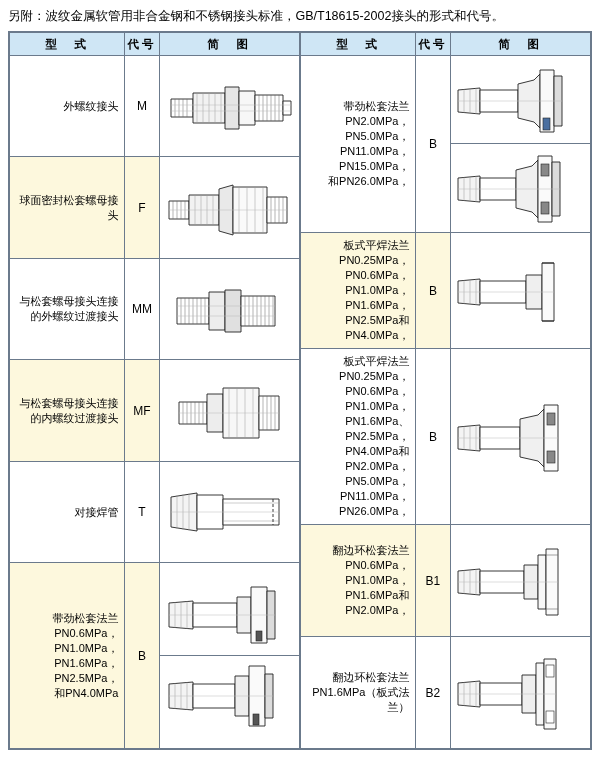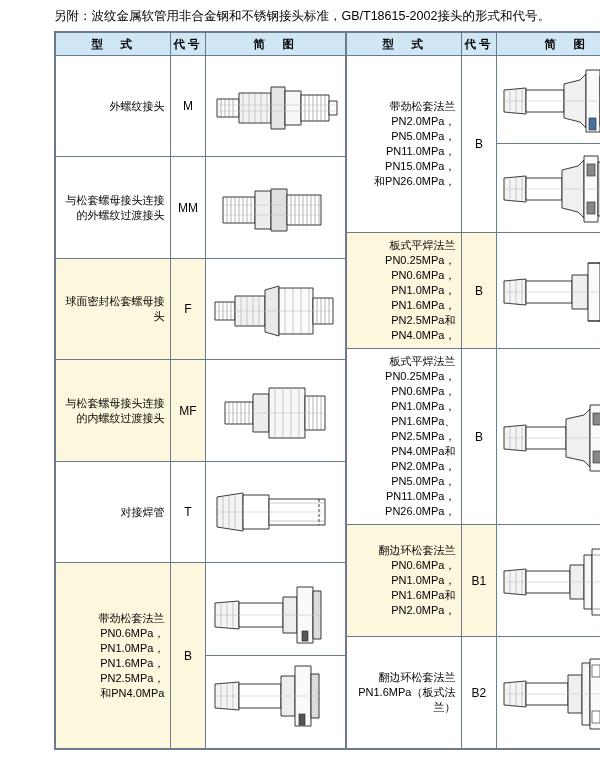--- a/index.html
+++ b/index.html
@@ -12,21 +12,20 @@
     height: 768px;
     font-family: "Liberation Sans", sans-serif;
     color: #000;
     overflow: hidden;
   }
   .page {
     width: 600px;
     height: 768px;
     position: relative;
     box-sizing: border-box;
-    padding-left: 46px;
   }
   .caption {
     font-size: 12.5px;
     line-height: 16px;
     padding: 8px 8px 7px 8px;
     color: #000;
     letter-spacing: 0px;
   }
   .tables {
     display: flex;
@@ -118,56 +117,56 @@
                   <path d="M96 26 L96 52 M100 26 L100 52 M104 26 L104 52 M108 26 L108 52 M112 26 L112 52 M116 26 L116 52" stroke="#666" stroke-width="0.5"></path>
                   <path d="M120 32 L128 32 L128 46 L120 46 Z" fill="#ffffff"></path>
                   <path d="M8 36 L128 36 M8 42 L128 42" stroke="#bbb" stroke-width="0.5"></path>
                 </g>
               </svg>
             </div>
           </td>
         </tr>
 
         <tr style="height:88px">
-          <td class="cell-type white">与松套螺母接头连接的外螺纹过渡接头</td>
-          <td class="cell-code white">MM</td>
-          <td class="cell-fig white">
-            <div class="fig-wrap">
-              <svg width="132" height="74" viewBox="0 0 132 74">
-                <g stroke="#222" fill="none" stroke-width="0.9">
-                  <path d="M14 26 L46 26 L46 52 L14 52 Z" fill="#ffffff"></path>
-                  <path d="M18 26 L18 52 M22 26 L22 52 M26 26 L26 52 M30 26 L30 52 M34 26 L34 52 M38 26 L38 52 M42 26 L42 52" stroke="#666" stroke-width="0.5"></path>
-                  <path d="M46 20 L62 20 L62 58 L46 58 Z" fill="#ededed"></path>
-                  <path d="M62 18 L78 18 L78 60 L62 60 Z" fill="#e0e0e0"></path>
-                  <path d="M78 24 L112 24 L112 54 L78 54 Z" fill="#ffffff"></path>
-                  <path d="M82 24 L82 54 M86 24 L86 54 M90 24 L90 54 M94 24 L94 54 M98 24 L98 54 M102 24 L102 54 M106 24 L106 54 M110 24 L110 54" stroke="#666" stroke-width="0.5"></path>
-                  <path d="M14 34 L112 34 M14 44 L112 44" stroke="#bbb" stroke-width="0.5"></path>
-                </g>
-              </svg>
-            </div>
-          </td>
-        </tr>
-
-        <tr style="height:88px">
           <td class="cell-type yellow">球面密封松套螺母接头</td>
           <td class="cell-code yellow">F</td>
           <td class="cell-fig white">
             <div class="fig-wrap">
               <svg width="132" height="74" viewBox="0 0 132 74">
                 <g stroke="#222" fill="none" stroke-width="0.9">
                   <path d="M6 30 L6 48 L26 48 L26 30 Z" fill="#ffffff"></path>
                   <path d="M10 30 L10 48 M14 30 L14 48 M18 30 L18 48 M22 30 L22 48" stroke="#666" stroke-width="0.5"></path>
                   <path d="M26 24 L56 24 L56 54 L26 54 Z" fill="#f2f2f2"></path>
                   <path d="M32 24 L32 54 M38 24 L38 54 M44 24 L44 54 M50 24 L50 54" stroke="#999" stroke-width="0.5"></path>
                   <path d="M56 18 L70 14 L70 64 L56 60 Z" fill="#e9e9e9"></path>
                   <path d="M70 16 L104 16 L104 62 L70 62 Z" fill="#fafafa"></path>
                   <path d="M76 16 L76 62 M84 16 L84 62 M92 16 L92 62 M100 16 L100 62" stroke="#999" stroke-width="0.5"></path>
                   <path d="M104 26 L124 26 L124 52 L104 52 Z" fill="#ffffff"></path>
                   <path d="M108 26 L108 52 M112 26 L112 52 M116 26 L116 52 M120 26 L120 52" stroke="#666" stroke-width="0.5"></path>
                   <path d="M6 39 L124 39" stroke="#bbb" stroke-width="0.5"></path>
+                </g>
+              </svg>
+            </div>
+          </td>
+        </tr>
+
+        <tr style="height:88px">
+          <td class="cell-type white">与松套螺母接头连接的外螺纹过渡接头</td>
+          <td class="cell-code white">MM</td>
+          <td class="cell-fig white">
+            <div class="fig-wrap">
+              <svg width="132" height="74" viewBox="0 0 132 74">
+                <g stroke="#222" fill="none" stroke-width="0.9">
+                  <path d="M14 26 L46 26 L46 52 L14 52 Z" fill="#ffffff"></path>
+                  <path d="M18 26 L18 52 M22 26 L22 52 M26 26 L26 52 M30 26 L30 52 M34 26 L34 52 M38 26 L38 52 M42 26 L42 52" stroke="#666" stroke-width="0.5"></path>
+                  <path d="M46 20 L62 20 L62 58 L46 58 Z" fill="#ededed"></path>
+                  <path d="M62 18 L78 18 L78 60 L62 60 Z" fill="#e0e0e0"></path>
+                  <path d="M78 24 L112 24 L112 54 L78 54 Z" fill="#ffffff"></path>
+                  <path d="M82 24 L82 54 M86 24 L86 54 M90 24 L90 54 M94 24 L94 54 M98 24 L98 54 M102 24 L102 54 M106 24 L106 54 M110 24 L110 54" stroke="#666" stroke-width="0.5"></path>
+                  <path d="M14 34 L112 34 M14 44 L112 44" stroke="#bbb" stroke-width="0.5"></path>
                 </g>
               </svg>
             </div>
           </td>
         </tr>
 
         <tr style="height:88px">
           <td class="cell-type yellow">与松套螺母接头连接的内螺纹过渡接头</td>
           <td class="cell-code yellow">MF</td>
           <td class="cell-fig white">

